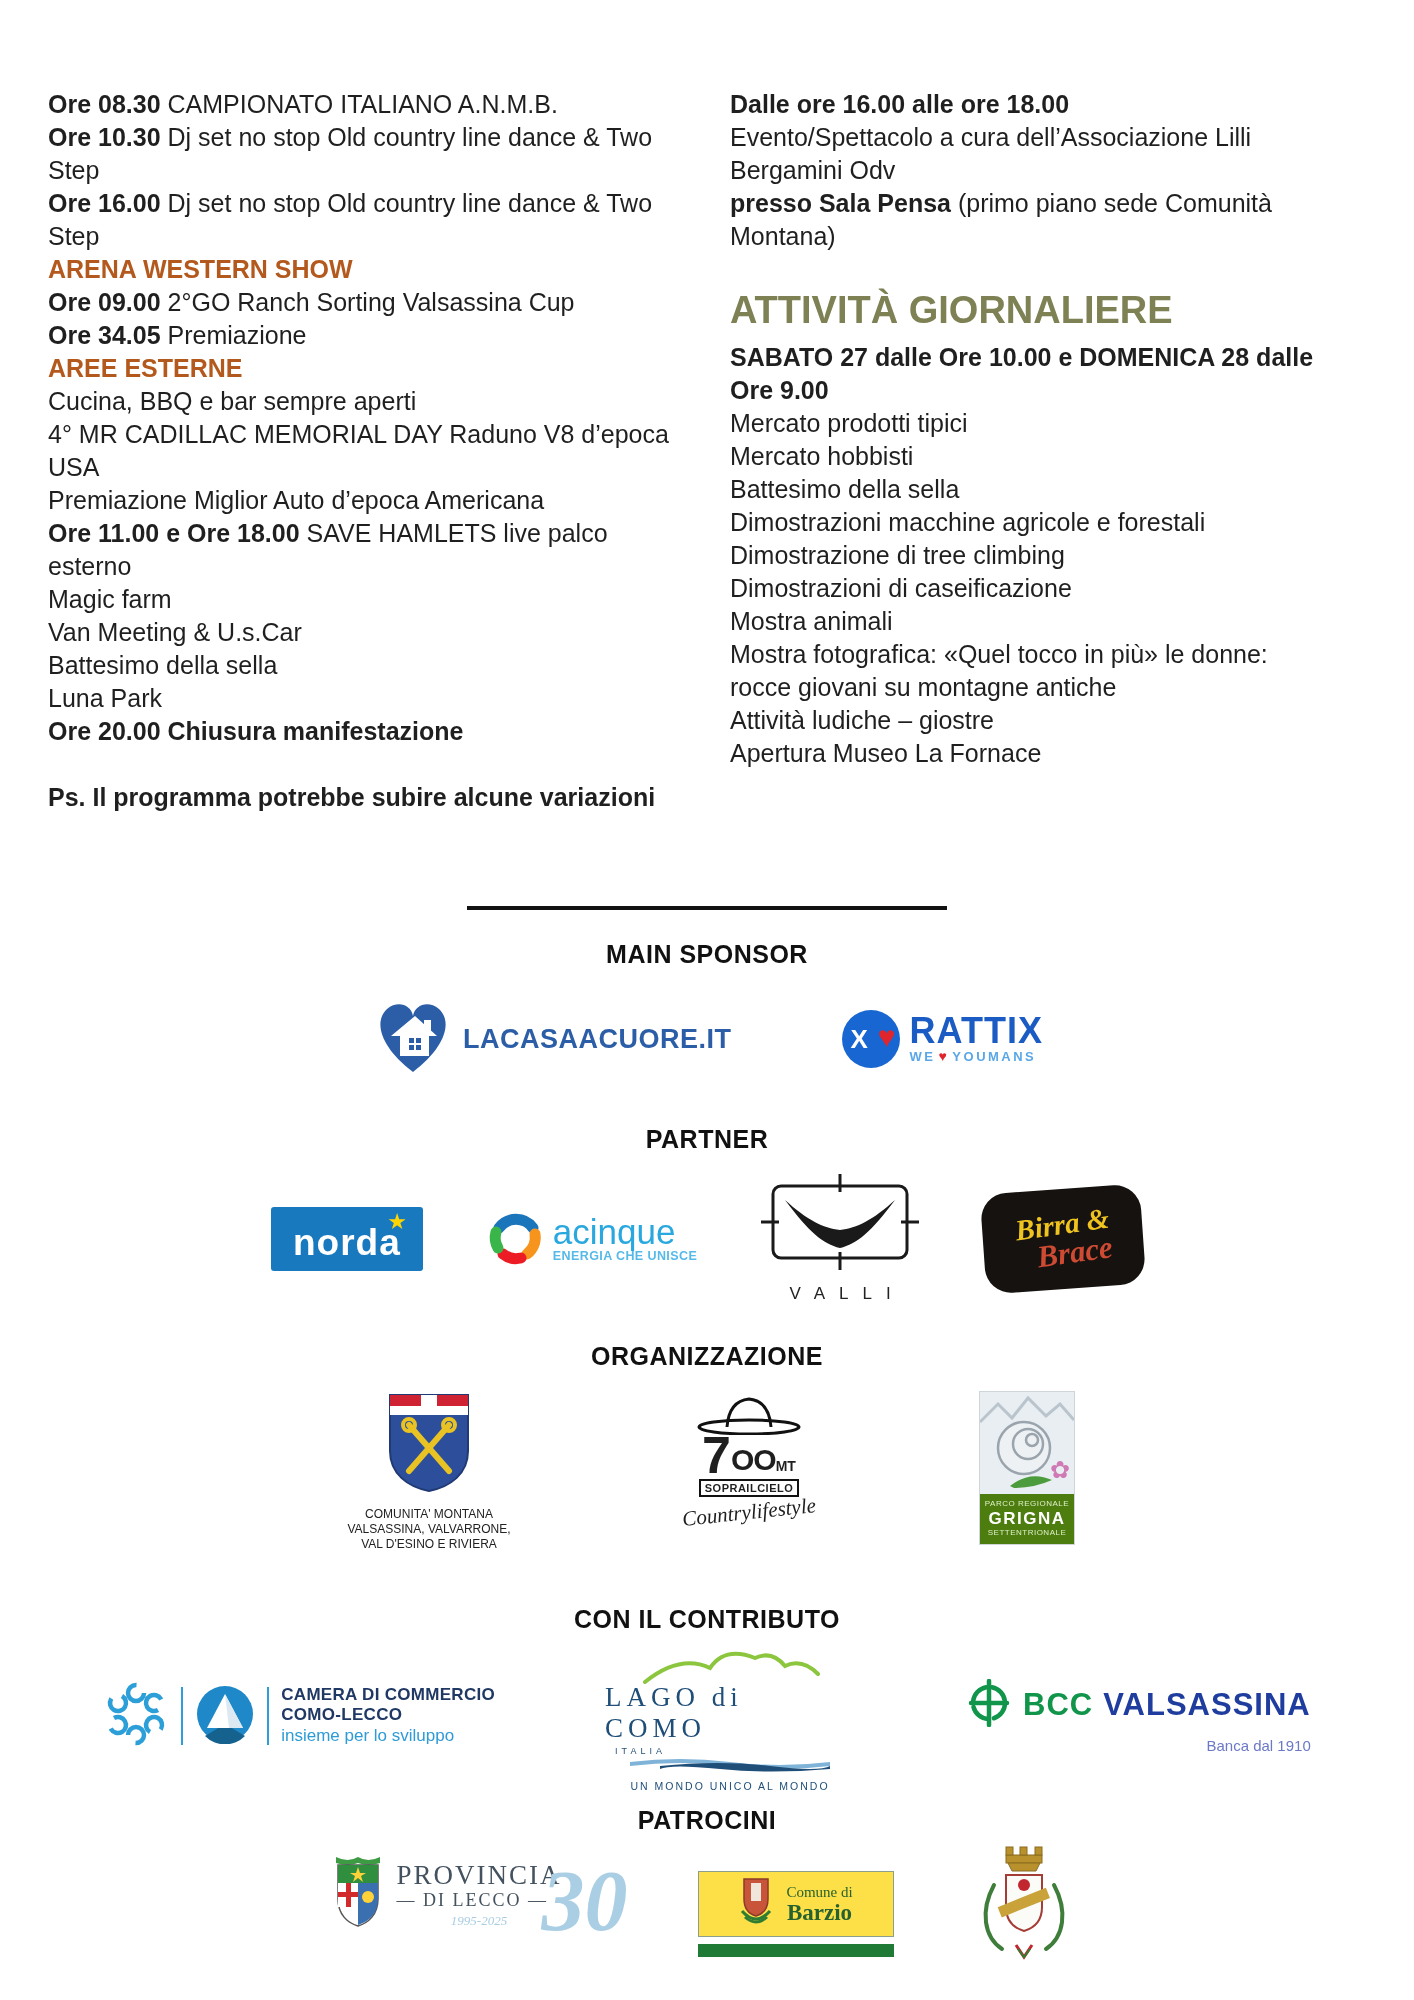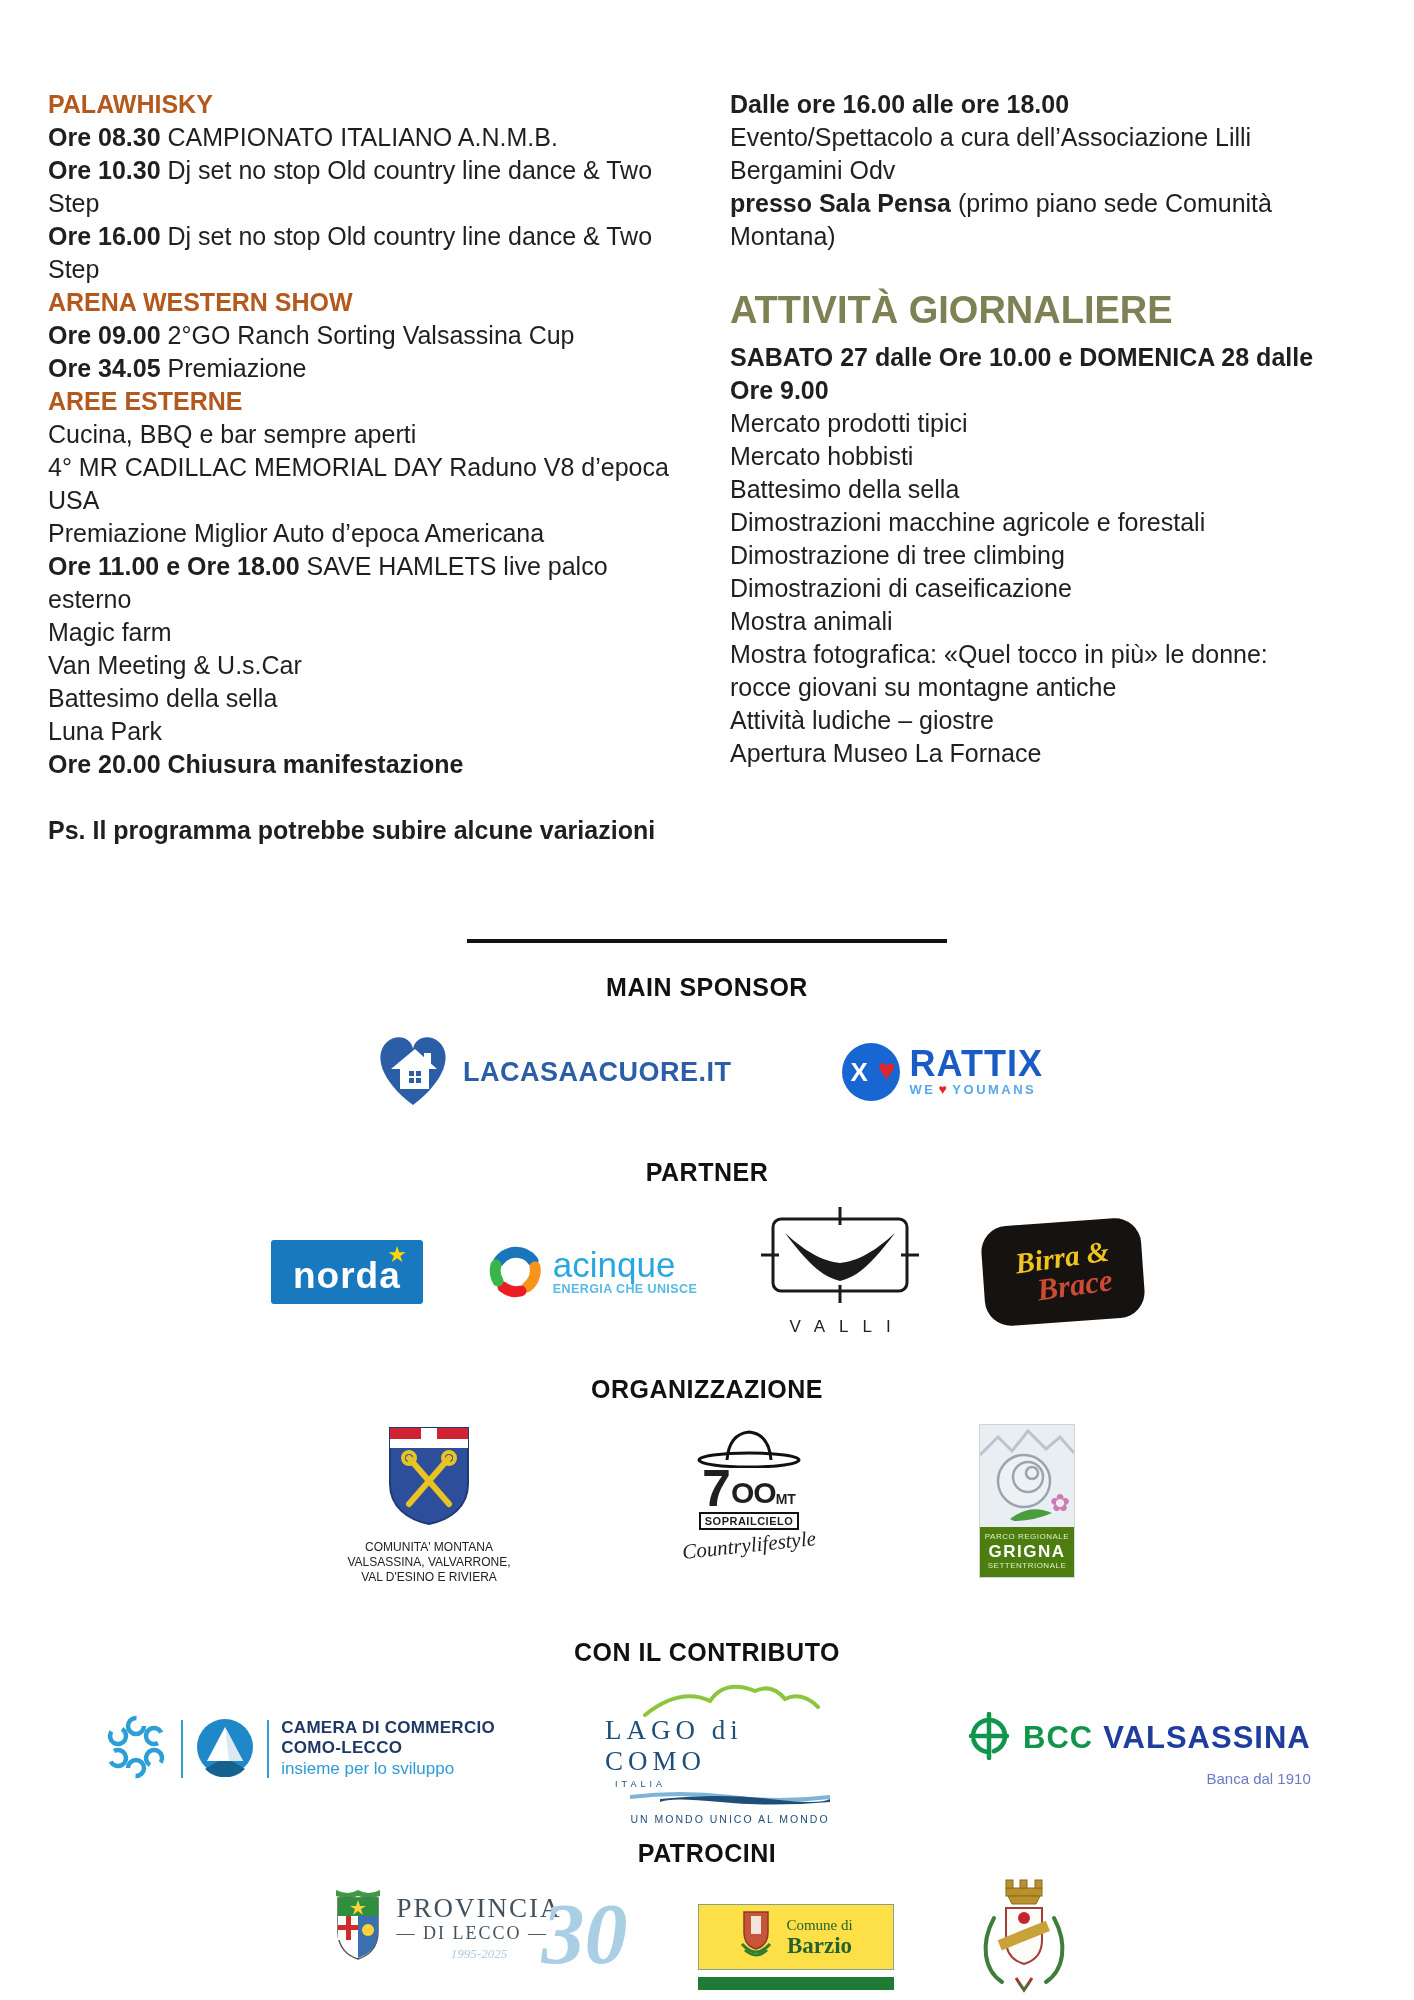--- a/index.html
+++ b/index.html
@@ -108,21 +108,20 @@
   .pasturo { display:flex; flex-direction:column; align-items:center; width:120px; }
 </style>
 </head>
 <body>
 
 <div class="page">
 
   <div class="columns">
 
     <div class="col-left">
-      <p class="sec-h">PALAWHISKY</p>
       <p class="line"><b>Ore 08.30</b><span> CAMPIONATO ITALIANO A.N.M.B.</span></p>
       <p class="line"><b>Ore 10.30</b><span> Dj set no stop Old country line dance &amp; Two Step</span></p>
       <p class="line"><b>Ore 16.00</b><span> Dj set no stop Old country line dance &amp; Two Step</span></p>
 
       <p class="sec-h">ARENA WESTERN SHOW</p>
       <p class="line"><b>Ore 09.00</b><span> 2°GO Ranch Sorting Valsassina Cup</span></p>
       <p class="line"><b>Ore 34.05</b><span> Premiazione</span></p>
 
       <p class="sec-h">AREE ESTERNE</p>
       <p class="line"><b></b><span>Cucina, BBQ e bar sempre aperti</span></p>

